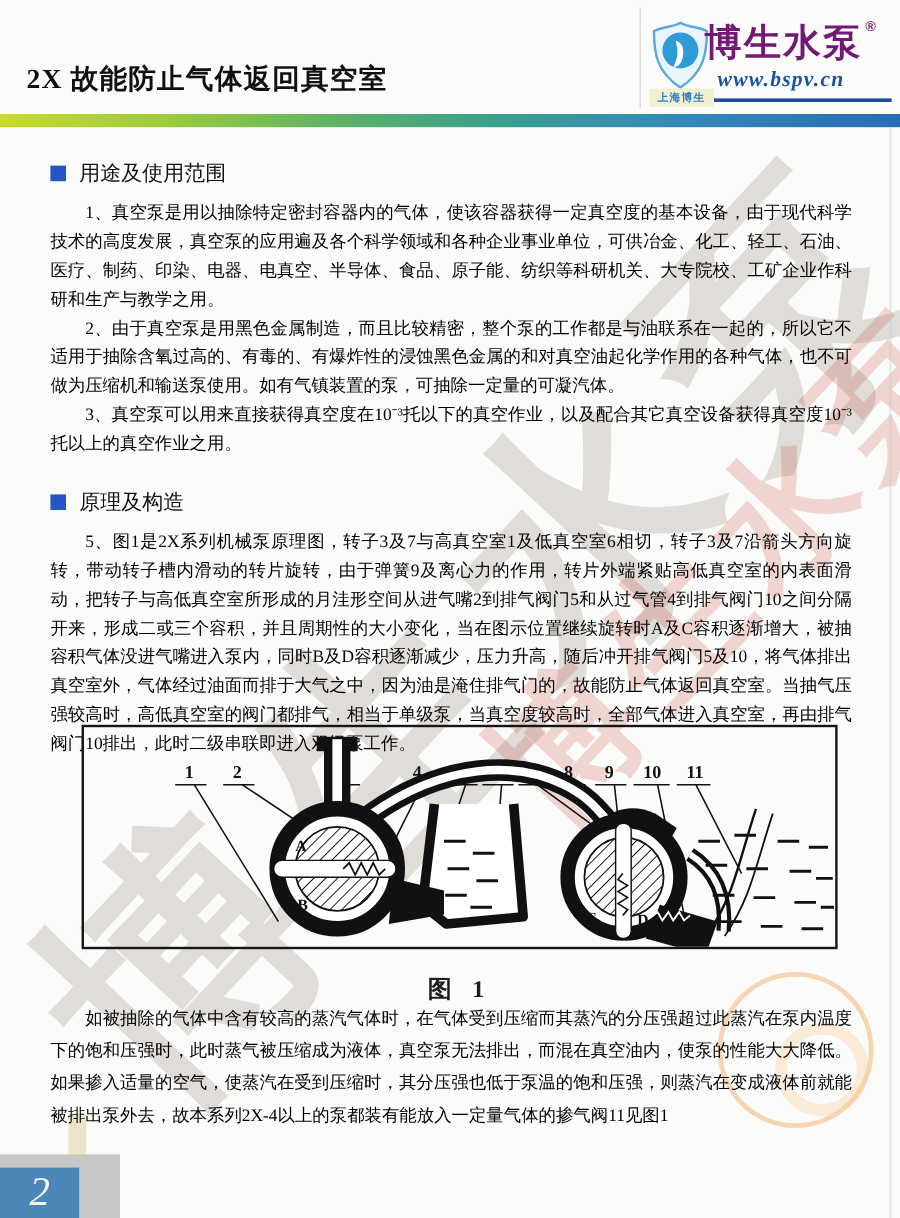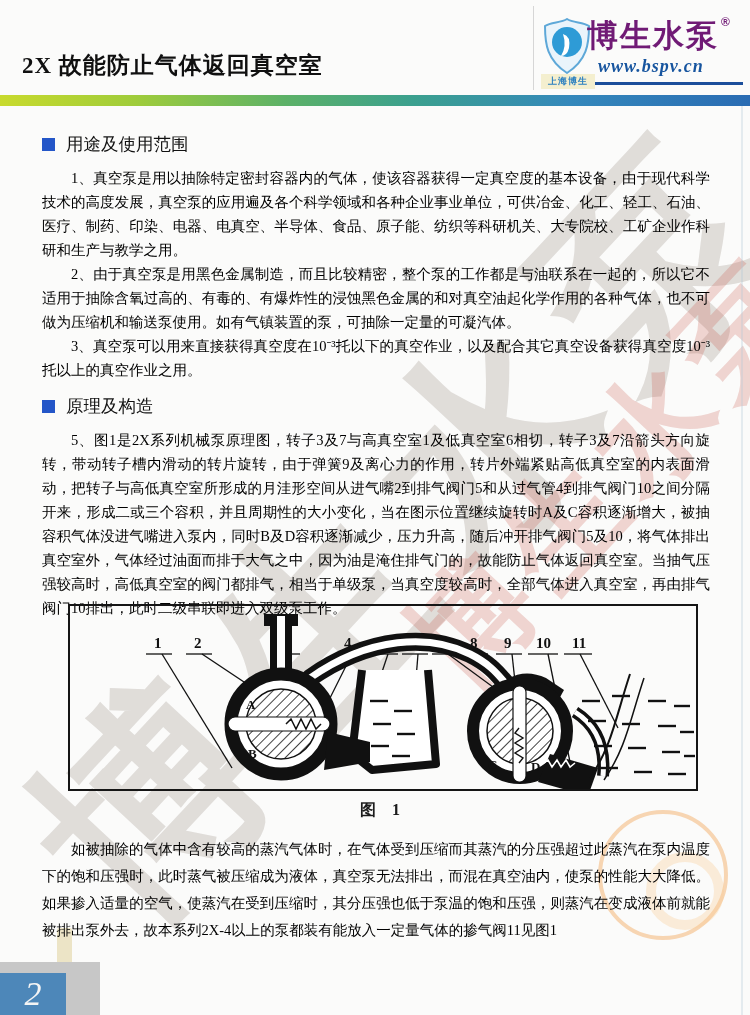--- a/index.html
+++ b/index.html
@@ -39,29 +39,29 @@
       color:#17559f;letter-spacing:1px;}
   .brand-underline{position:absolute;left:52px;top:70px;width:148px;height:3px;background:#1b4e9b;}
   .grad-bar{position:absolute;z-index:2;left:0;top:95px;width:750px;height:11px;
       background:linear-gradient(90deg,#c8da2d 0%,#9fcc3a 18%,#5cb167 38%,#3ba08e 55%,#3488bb 76%,#2a6cb3 100%);}
 
   
   .text-block{position:absolute;z-index:1;left:42px;width:668px;top:126px;}
   .sec-head{display:flex;align-items:center;gap:11px;font-family:"Liberation Sans", sans-serif;
       font-weight:normal;font-size:17.5px;color:#111;margin:6px 0 10px 0;}
   .sec-head .sq{width:13px;height:13px;background:#2456c8;flex:0 0 auto;}
-  .sec-head.second{margin-top:12px;}
+  .sec-head.second{margin-top:24px;}
   .para{font-size:14.5px;line-height:24px;text-align:justify;text-indent:2em;margin:0;color:#000000;}
   .closing{position:absolute;z-index:1;left:42px;width:668px;top:836px;}
   .closing .para{line-height:27px;}
 
   
   .figure-wrap{position:absolute;z-index:1;left:68px;top:604px;width:630px;}
   .figure-box{width:626px;height:183px;border:2px solid #151515;background:transparent;}
-  .figure-caption{text-align:center;font-weight:bold;font-size:16px;margin-top:9px;letter-spacing:6px;}
+  .figure-caption{text-align:center;font-weight:bold;font-size:20px;margin-top:20px;letter-spacing:6px;}
 
   
   .footer-gray{position:absolute;z-index:2;left:0;top:962px;width:100px;height:53px;background:#c7c7c7;}
   .footer-blue{position:absolute;z-index:3;left:0;top:973px;width:66px;height:42px;background:#4d87b9;
       display:flex;align-items:center;justify-content:center;}
   .footer-num{font-family:"Liberation Serif", serif;font-style:italic;font-size:34px;color:#f4f4f4;}
 
   svg text.num{font-family:"Liberation Serif", serif;font-size:15px;font-weight:bold;fill:#111;}
   svg text.chamber{font-family:"Liberation Serif", serif;font-size:13px;font-weight:bold;fill:#111;}
 </style>

